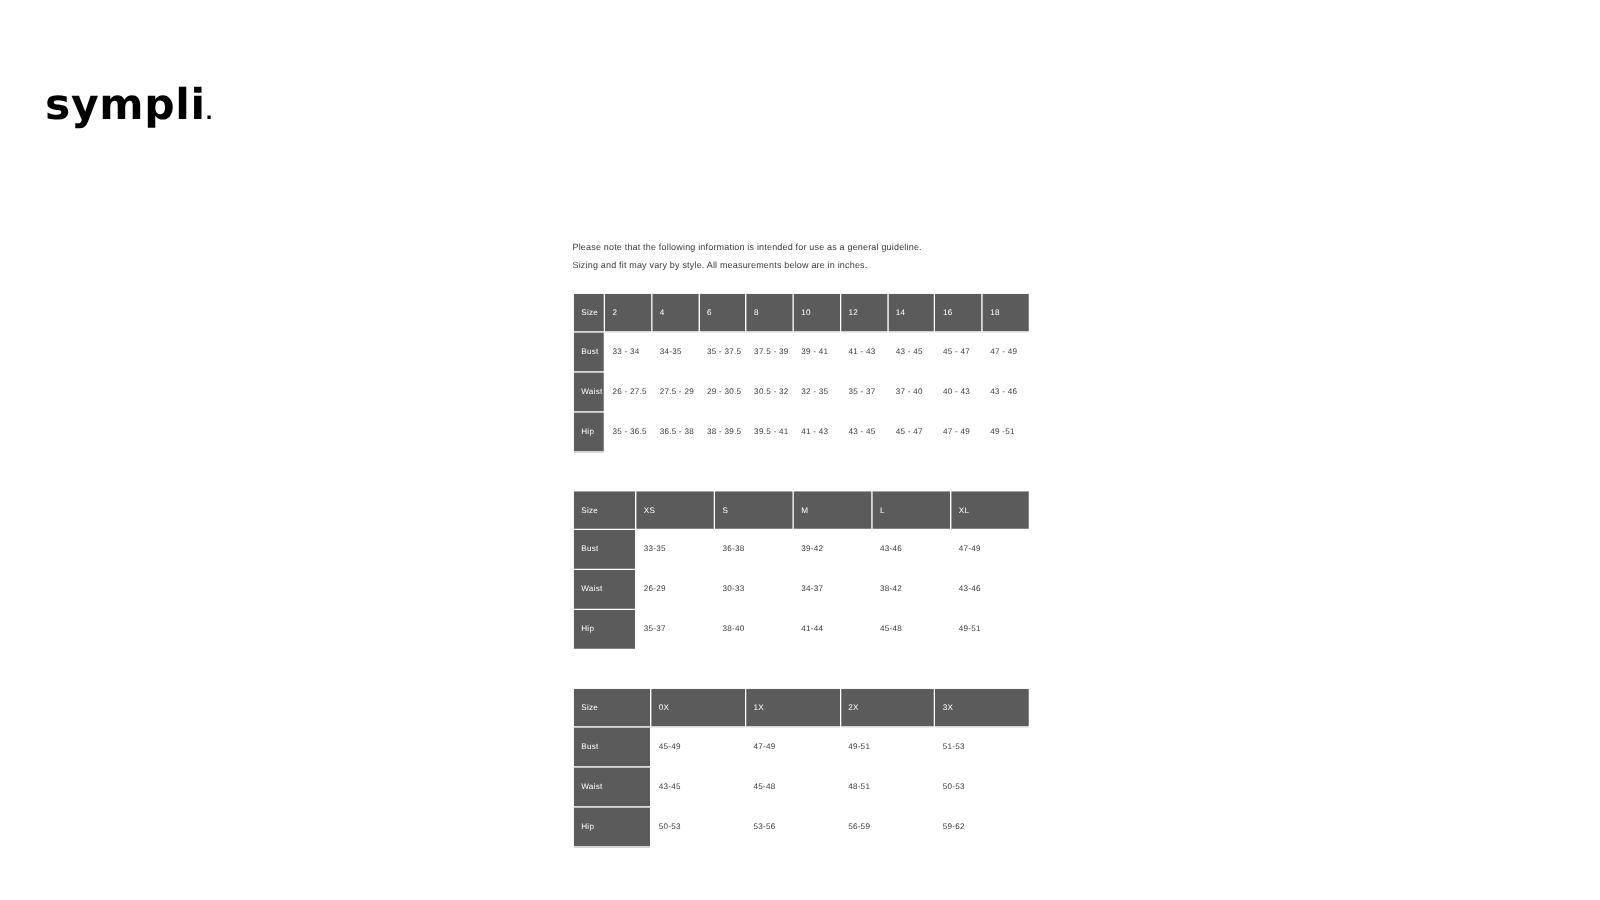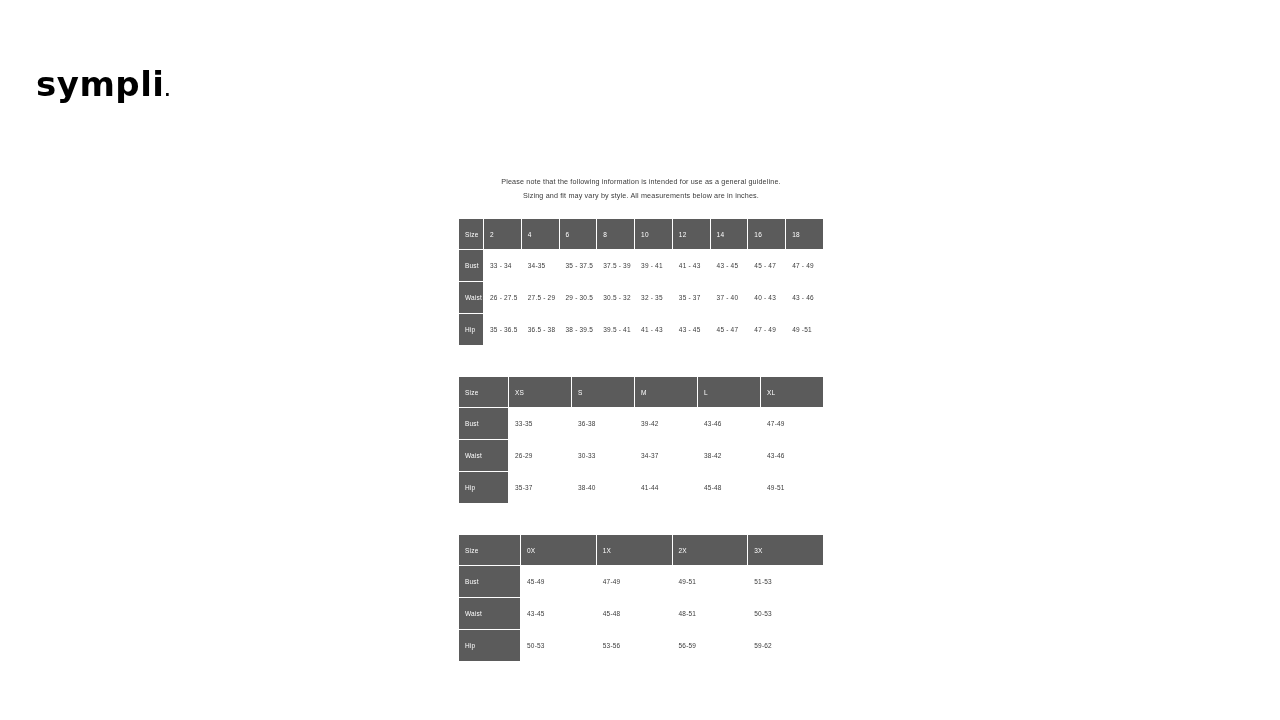--- a/index.html
+++ b/index.html
@@ -42,22 +42,21 @@
     position: absolute;
     left: 458px;
     top: 175px;
     width: 366px;
   }
   .note {
     font-size: 7.2px;
     line-height: 13.5px;
     color: #3a3a3a;
     letter-spacing: 0.15px;
-    margin: 0 0 16px 0;
-    text-align: center;
+    margin: 16px 0 16px 0;
   }
   table.size-table {
     border-collapse: collapse;
     width: 100%;
     table-layout: fixed;
     margin-bottom: 30px;
   }
   table.size-table th,
   table.size-table td {
     border: 1px solid #ffffff;

